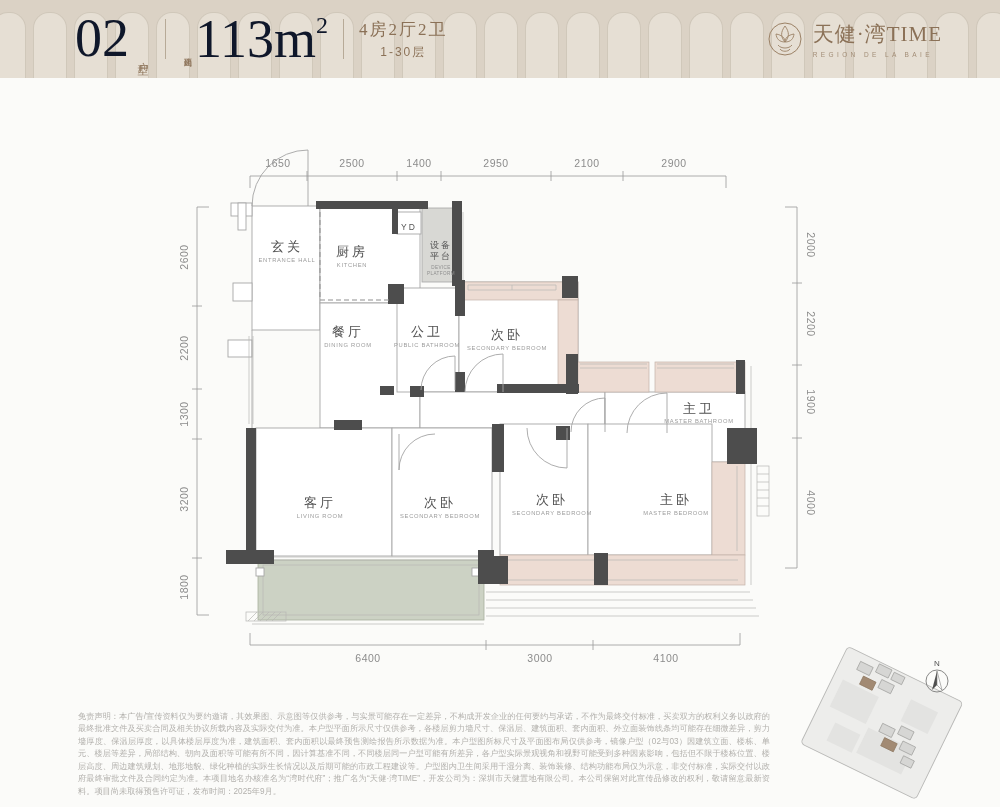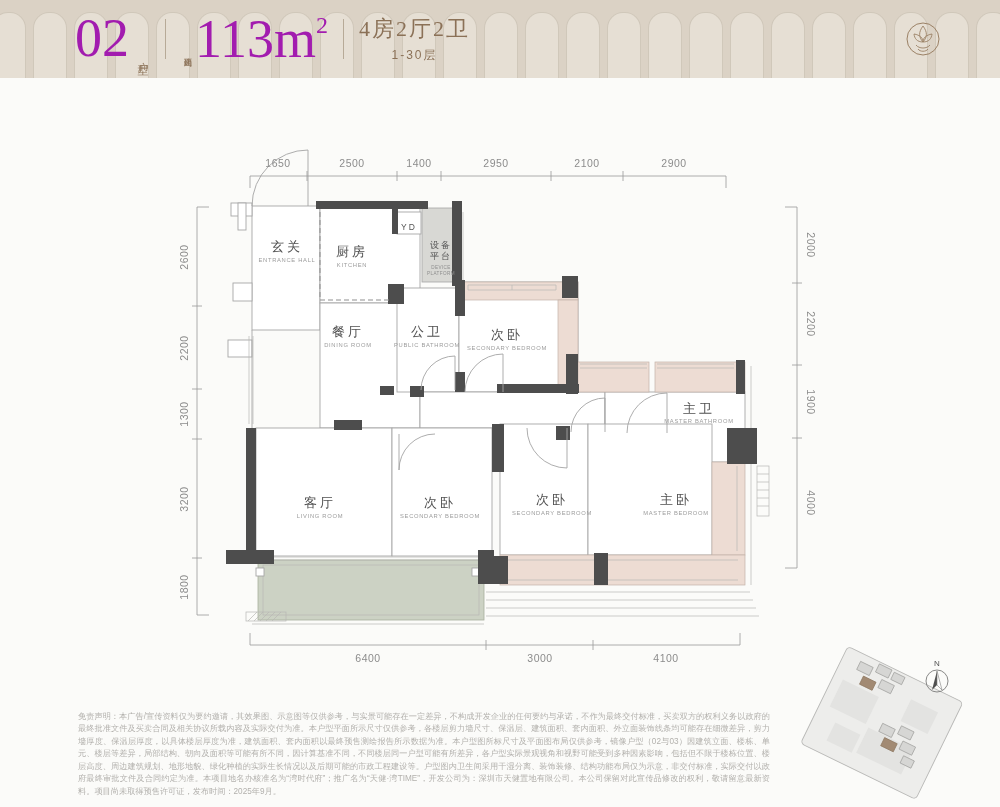--- a/index.html
+++ b/index.html
@@ -6,28 +6,28 @@
   .page{position:relative;width:1000px;height:807px;background:#fbfbf9;overflow:hidden;
         font-family:"Liberation Sans",sans-serif;}
   
   header{position:absolute;top:0;left:0;width:1000px;height:78px;background:#dbd2c5;
          display:flex;align-items:center;overflow:hidden;}
   .arches{position:absolute;inset:0;pointer-events:none;}
   .arches i{position:absolute;top:12px;width:32px;height:80px;background:rgba(245,239,230,.45);
             border:1px solid rgba(186,175,159,.5);border-bottom:none;border-radius:16px 16px 0 0;}
   .hz{position:relative;z-index:2;display:flex;align-items:center;width:100%;}
   .unit{margin-left:75px;display:flex;align-items:flex-end;}
-  .big{font-family:"Liberation Serif",serif;font-size:54px;line-height:.8;color:#a21caf;}
+  .big{font-family:"Liberation Serif",serif;font-size:54px;line-height:.8;color:#0f172a;}
   .vtext{writing-mode:vertical-rl;font-size:11px;color:#8b7157;letter-spacing:3px;margin:0 0 2px 6px;}
   .area{display:flex;align-items:flex-end;}
   .area .vtext{font-size:8px;letter-spacing:1px;margin:0 3px 8px 0;}
   .sup{font-size:24px;vertical-align:24px;}
   .vdiv{width:1px;height:40px;background:#b7aa97;margin:0 15px;}
   .layout-block{text-align:center;color:#8b7157;}
-  .layout-block .l1{font-size:22px;letter-spacing:2px;font-family:"Liberation Serif",serif;}
+  .layout-block .l1{font-size:17px;letter-spacing:2px;font-family:"Liberation Serif",serif;}
   .layout-block .l2{font-size:12px;margin-top:3px;letter-spacing:2px;}
   .brand{margin-left:auto;margin-right:58px;display:flex;align-items:center;gap:9px;color:#8b7157;}
   .brand-cn{font-size:21px;font-family:"Liberation Serif",serif;letter-spacing:1px;}
   .brand-en{font-size:6.5px;letter-spacing:3.4px;margin-top:3px;color:#a28d76;}
   
   .plan{position:absolute;left:0;top:0;width:1000px;height:807px;}
   .plan text{font-family:"Liberation Sans",sans-serif;}
   .w{fill:#4d4d4d;}
   .rm{fill:#ffffff;stroke:#a6a6a6;stroke-width:.9;}
   .pk{fill:#eddcd3;stroke:#c4b3a8;stroke-width:.7;}
@@ -100,20 +100,24 @@
         <div class="l2">1-30层</div>
       </div>
       <div class="brand">
         <svg width="38" height="42" viewBox="0 0 38 42">
           <circle cx="19" cy="21" r="16" fill="none" stroke="#9b8165" stroke-width="1"></circle>
           <path d="M19 8 C23.5 14 23.5 19 19 24 C14.5 19 14.5 14 19 8Z" fill="none" stroke="#9b8165" stroke-width=".9"></path>
           <path d="M10 16 C16 17 19 20 19 24 C13 24 10.5 20.5 10 16Z" fill="none" stroke="#9b8165" stroke-width=".9"></path>
           <path d="M28 16 C22 17 19 20 19 24 C25 24 27.5 20.5 28 16Z" fill="none" stroke="#9b8165" stroke-width=".9"></path>
           <path d="M12 27 C15 31 23 31 26 27 M14 31 C16 34 22 34 24 31" fill="none" stroke="#9b8165" stroke-width=".9"></path>
         </svg>
+        <div>
+          <div class="brand-cn">天健·湾TIME</div>
+          <div class="brand-en">REGION DE LA BAIE</div>
+        </div>
       </div>
     </div>
   </header>
 
   <svg class="plan" viewBox="0 0 1000 807">
 
     <g>
       <rect class="rm" x="252" y="206" width="68" height="124"></rect>
       <rect class="rm" x="320" y="206" width="100" height="97"></rect>
       <rect class="rm" x="320" y="303" width="100" height="125"></rect>

